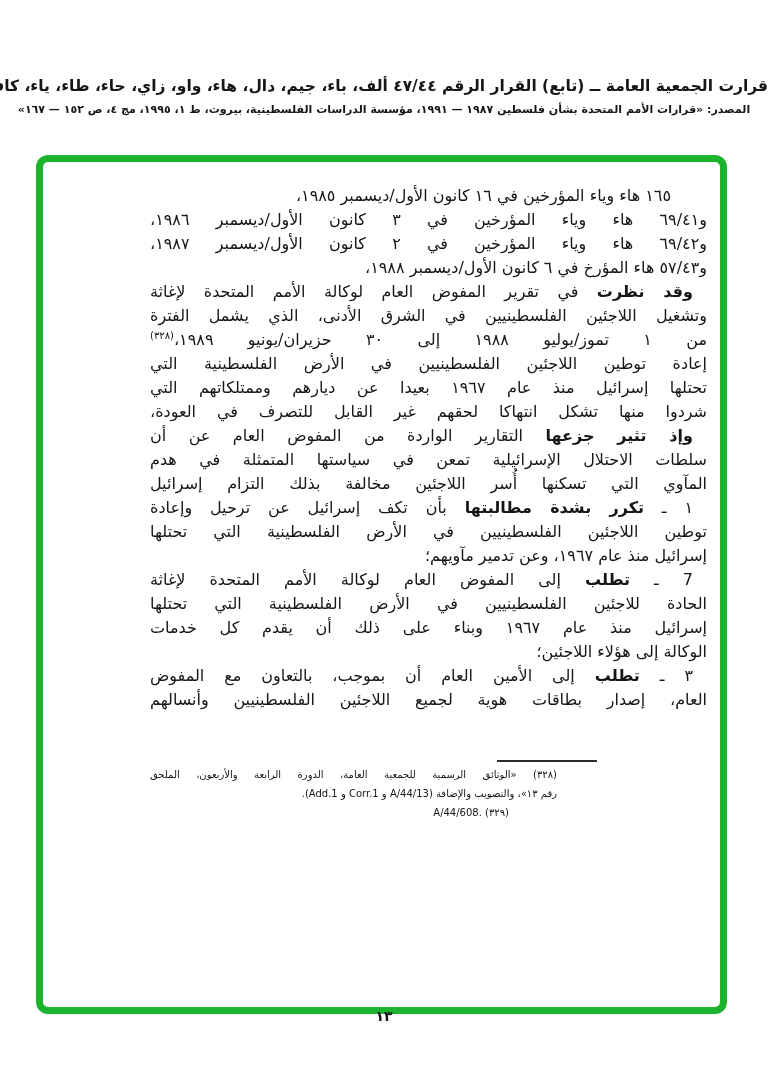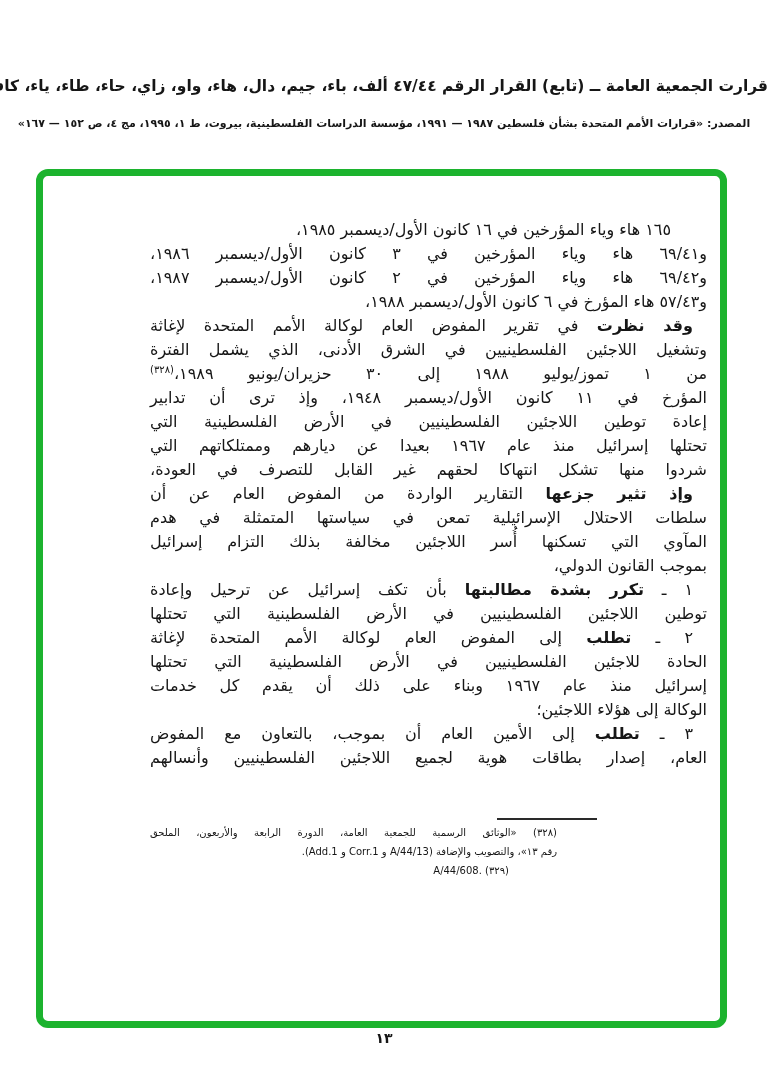--- a/index.html
+++ b/index.html
@@ -2,36 +2,36 @@
 <html lang="ar"><head>
 <meta charset="utf-8">
 <style>
   html,body{margin:0;padding:0;background:#ffffff;}
   .page{
     position:relative;width:768px;height:1085px;background:#ffffff;
     font-family:"DejaVu Sans",sans-serif;color:#161616;direction:rtl;overflow:hidden;
   }
   .header{text-align:center;}
   .title{margin-top:74px;font-size:15.5px;font-weight:bold;line-height:24px;white-space:nowrap;}
-  .source{margin-top:18px;font-size:11px;font-weight:bold;line-height:16px;white-space:nowrap;}
+  .source{margin-top:4px;font-size:11px;font-weight:bold;line-height:16px;white-space:nowrap;}
   .frame{
     box-sizing:border-box;width:691px;height:859px;
     margin:37px 41px 0 36px;
     border:7px solid var(--accent,#1cb32e);border-radius:12px;
   }
-  .column{box-sizing:border-box;height:100%;padding:42px 13px 0 107px;}
+  .column{box-sizing:border-box;height:100%;padding:22px 13px 0 107px;}
   .ln{font-size:16px;line-height:24px;height:24px;}
   .ln.j{text-align:justify;text-align-last:justify;}
   .ln.r{text-align:right;}
   .b{font-weight:bold;}
   sup{font-size:10px;line-height:0;vertical-align:super;}
   .fn-rule{width:100px;height:2px;background:#2a2a2a;margin:48px 110px 3px auto;}
   .footnotes{margin-left:0;margin-right:150px;}
   .footnotes .ln{font-size:10px;line-height:19px;height:19px;}
-  .pageno{position:absolute;top:1030px;left:0;right:0;text-align:center;font-size:14px;font-weight:bold;}
+  .pageno{position:absolute;top:1008px;left:0;right:0;text-align:center;font-size:14px;font-weight:bold;}
 </style>
 </head>
 <body>
 
 <div class="page" dir="rtl" style="--accent: #1cb32e;">
 
   <div class="header">
     <div class="title">قرارت الجمعية العامة ــ (تابع) القرار الرقم ٤٧/٤٤ ألف، باء، جيم، دال، هاء، واو، زاي، حاء، طاء، ياء، كاف</div>
     <div class="source">المصدر: «قرارات الأمم المتحدة بشأن فلسطين ١٩٨٧ — ١٩٩١، مؤسسة الدراسات الفلسطينية، بيروت، ط ١، ١٩٩٥، مج ٤، ص ١٥٢ — ١٦٧»</div>
   </div>
@@ -39,31 +39,30 @@
   <div class="frame">
     <div class="column">
       <div class="body">
           <div class="ln r" style="text-indent: 36px;"><span>١٦٥ هاء وياء المؤرخين في ١٦ كانون الأول/ديسمبر ١٩٨٥،</span></div>
           <div class="ln j"><span>و٦٩/٤١ هاء وياء المؤرخين في ٣ كانون الأول/ديسمبر ١٩٨٦،</span></div>
           <div class="ln j"><span>و٦٩/٤٢ هاء وياء المؤرخين في ٢ كانون الأول/ديسمبر ١٩٨٧،</span></div>
           <div class="ln r"><span>و٥٧/٤٣ هاء المؤرخ في ٦ كانون الأول/ديسمبر ١٩٨٨،</span></div>
           <div class="ln j" style="text-indent: 14px;"><span class="b">وقد نظرت</span><span> في تقرير المفوض العام لوكالة الأمم المتحدة لإغاثة</span></div>
           <div class="ln j"><span>وتشغيل اللاجئين الفلسطينيين في الشرق الأدنى، الذي يشمل الفترة</span></div>
           <div class="ln j"><span>من ١ تموز/يوليو ١٩٨٨ إلى ٣٠ حزيران/يونيو ١٩٨٩،</span><sup>(٣٢٨)</sup></div>
-          <div class="ln j"><span>المؤرخ في ١١ كانون الأول/ديسمبر ١٩٤٨، وإذ ترى أن تدابير</span></div>
           <div class="ln j"><span>إعادة توطين اللاجئين الفلسطينيين في الأرض الفلسطينية التي</span></div>
           <div class="ln j"><span>تحتلها إسرائيل منذ عام ١٩٦٧ بعيدا عن ديارهم وممتلكاتهم التي</span></div>
           <div class="ln j"><span>شردوا منها تشكل انتهاكا لحقهم غير القابل للتصرف في العودة،</span></div>
           <div class="ln j" style="text-indent: 14px;"><span class="b">وإذ تثير جزعها</span><span> التقارير الواردة من المفوض العام عن أن</span></div>
           <div class="ln j"><span>سلطات الاحتلال الإسرائيلية تمعن في سياستها المتمثلة في هدم</span></div>
           <div class="ln j"><span>المآوي التي تسكنها أُسر اللاجئين مخالفة بذلك التزام إسرائيل</span></div>
-          <div class="ln r"><span>بموجب القانون الدولي،</span></div>
           <div class="ln j" style="text-indent: 14px;"><span>١ ـ </span><span class="b">تكرر بشدة مطالبتها</span><span> بأن تكف إسرائيل عن ترحيل وإعادة</span></div>
           <div class="ln j"><span>توطين اللاجئين الفلسطينيين في الأرض الفلسطينية التي تحتلها</span></div>
-          <div class="ln j" style="text-indent: 14px;"><span>٢ ـ </span><span class="b">تطلب</span><span> إلى المفوض العام لوكالة الأمم المتحدة لإغاثة</span></div>
+          <div class="ln r"><span>إسرائيل منذ عام ١٩٦٧، وعن تدمير مآويهم؛</span></div>
+          <div class="ln j" style="text-indent: 14px;"><span>7 ـ </span><span class="b">تطلب</span><span> إلى المفوض العام لوكالة الأمم المتحدة لإغاثة</span></div>
           <div class="ln j"><span>الحادة للاجئين الفلسطينيين في الأرض الفلسطينية التي تحتلها</span></div>
           <div class="ln j"><span>إسرائيل منذ عام ١٩٦٧ وبناء على ذلك أن يقدم كل خدمات</span></div>
           <div class="ln r"><span>الوكالة إلى هؤلاء اللاجئين؛</span></div>
           <div class="ln j" style="text-indent: 14px;"><span>٣ ـ </span><span class="b">تطلب</span><span> إلى الأمين العام أن بموجب، بالتعاون مع المفوض</span></div>
           <div class="ln j"><span>العام، إصدار بطاقات هوية لجميع اللاجئين الفلسطينيين وأنسالهم</span></div>
         </div>
       <div class="fn-rule"></div>
       <div class="footnotes">
           <div class="ln j"><span>(٣٢٨) «الوثائق الرسمية للجمعية العامة، الدورة الرابعة والأربعون، الملحق</span></div>
           <div class="ln r"><span>رقم ١٣»، والتصويب والإضافة (A/44/13 و Corr.1 و Add.1).</span></div>

